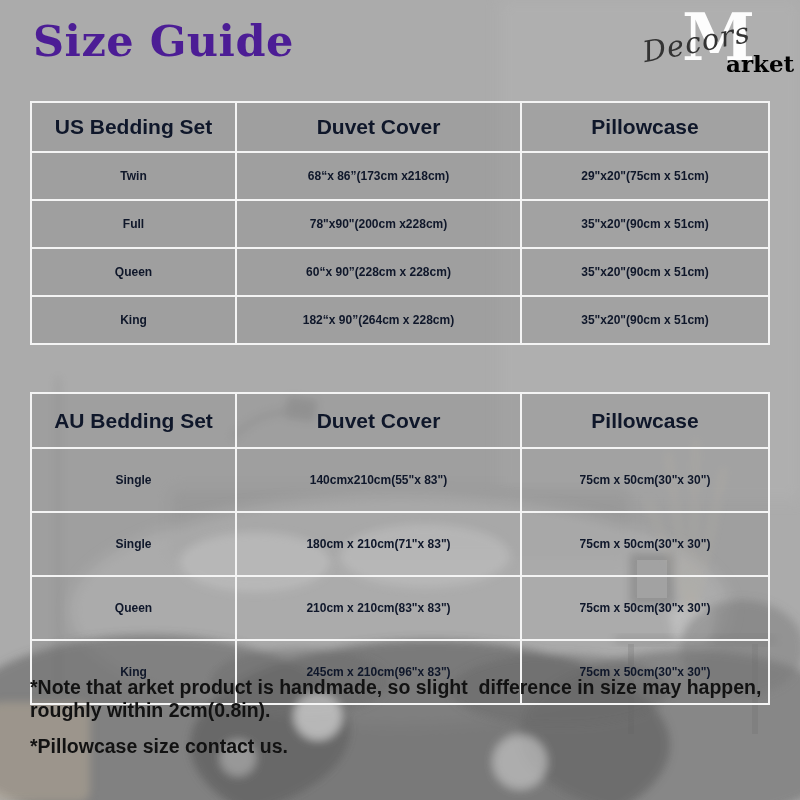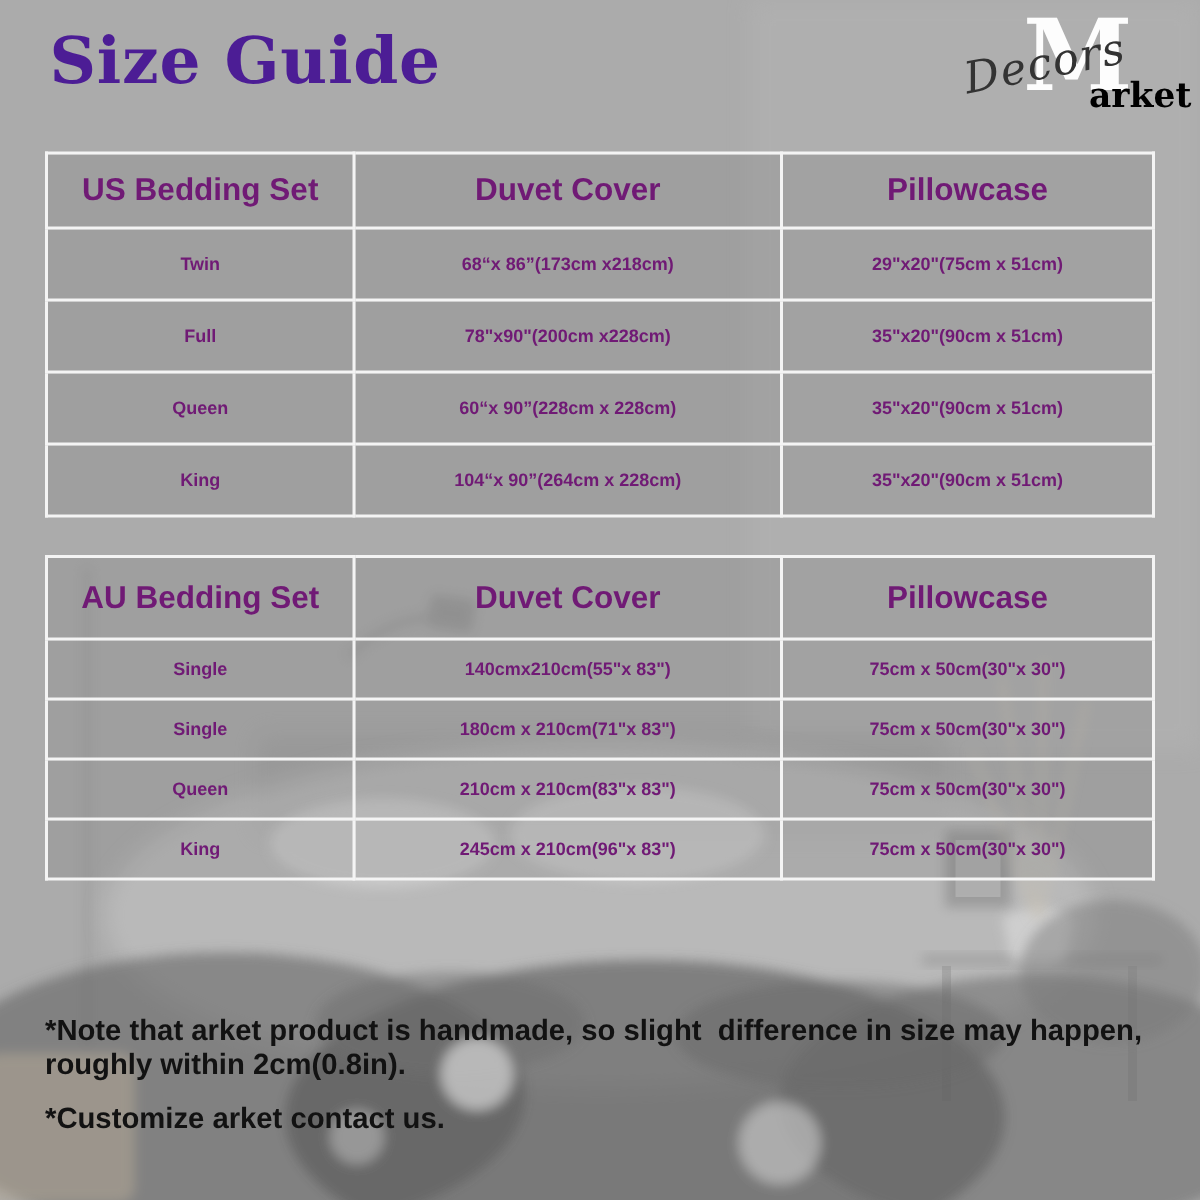--- a/index.html
+++ b/index.html
@@ -36,36 +36,36 @@
     font-family:"DejaVu Serif","Liberation Serif",serif;
     font-size:23px; font-weight:700; color:#000000;
   }
 
   
   table.size-table {
     position:absolute; left:30px; width:738px;
     border-collapse:collapse; table-layout:fixed;
   }
   #us-table { top:101px; }
-  #au-table { top:370px;padding-left:12px; }
+  #au-table { top:392px;padding-left:12px; }
   .size-table th, .size-table td {
     border:2px solid #f4f4f4;
     background:rgba(98,98,98,0.16);
-    color:#701a75; text-align:center; vertical-align:middle;
+    color:#0f172a; text-align:center; vertical-align:middle;
     overflow:hidden; white-space:nowrap;
   }
   .size-table th { font-size:21px; font-weight:700; }
   .size-table td { font-size:12px; font-weight:600; }
   .size-table col.c1 { width:205px; }
   .size-table col.c2 { width:285px; }
   .size-table col.c3 { width:248px; }
   #us-table tr.hdr { height:50px; }
   #us-table tr.row { height:48px; }
   #au-table tr.hdr { height:55px; }
-  #au-table tr.row { height:40px; }
+  #au-table tr.row { height:64px; }
 
   
   .notes {
     position:absolute; left:30px; top:676px; width:748px;
     color:#121212; font-weight:700; font-size:19.5px; line-height:1.18;
   }
   .note-line { white-space:pre-wrap; }
   .note-line + .note-line { margin-top:13px; }
 </style>
 </head>
@@ -156,21 +156,21 @@
         <td>78"x90"(200cm x228cm)</td>
         <td>35"x20"(90cm x 51cm)</td>
       </tr>
       <tr class="row">
         <td>Queen</td>
         <td>60“x 90”(228cm x 228cm)</td>
         <td>35"x20"(90cm x 51cm)</td>
       </tr>
       <tr class="row">
         <td>King</td>
-        <td>104“x 90”(264cm x 228cm)</td>
+        <td>182“x 90”(264cm x 228cm)</td>
         <td>35"x20"(90cm x 51cm)</td>
       </tr>
     </tbody>
   </table>
 
   <table id="au-table" class="size-table">
     <colgroup>
         <col class="c1">
         <col class="c2">
         <col class="c3">
@@ -202,16 +202,16 @@
         <td>King</td>
         <td>245cm x 210cm(96"x 83")</td>
         <td>75cm x 50cm(30"x 30")</td>
       </tr>
     </tbody>
   </table>
 
   <div class="notes">
     <div class="note-line">*Note that arket product is handmade, so slight  difference in size may happen,
 roughly within 2cm(0.8in).</div>
-    <div class="note-line">*Customize arket contact us.</div>
+    <div class="note-line">*Pillowcase size contact us.</div>
   </div>
 
 </div>
 
 </body></html>

